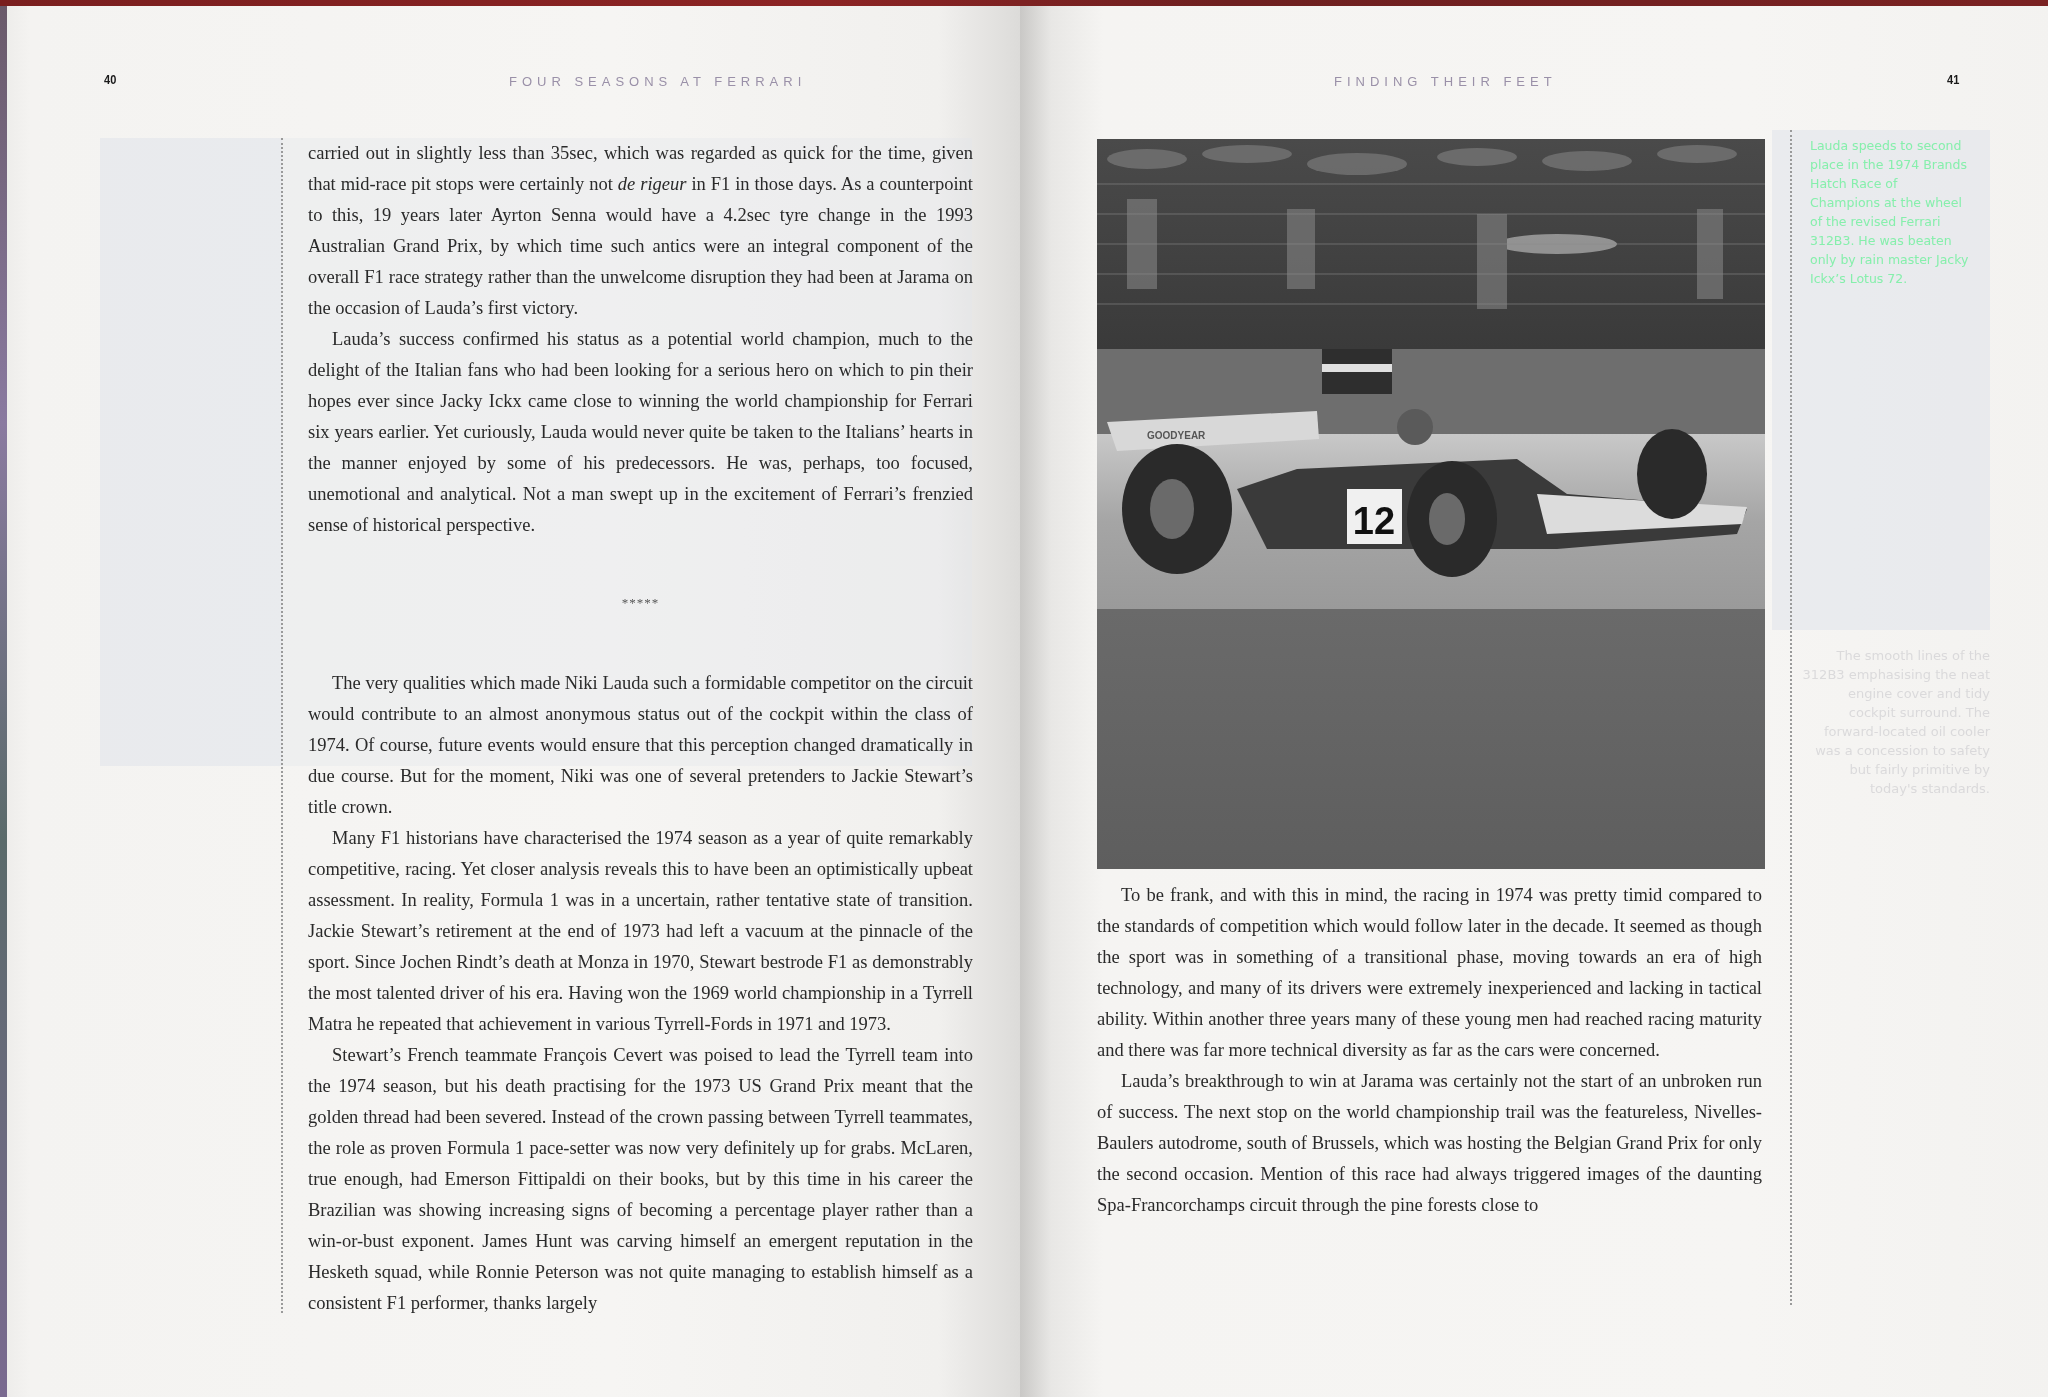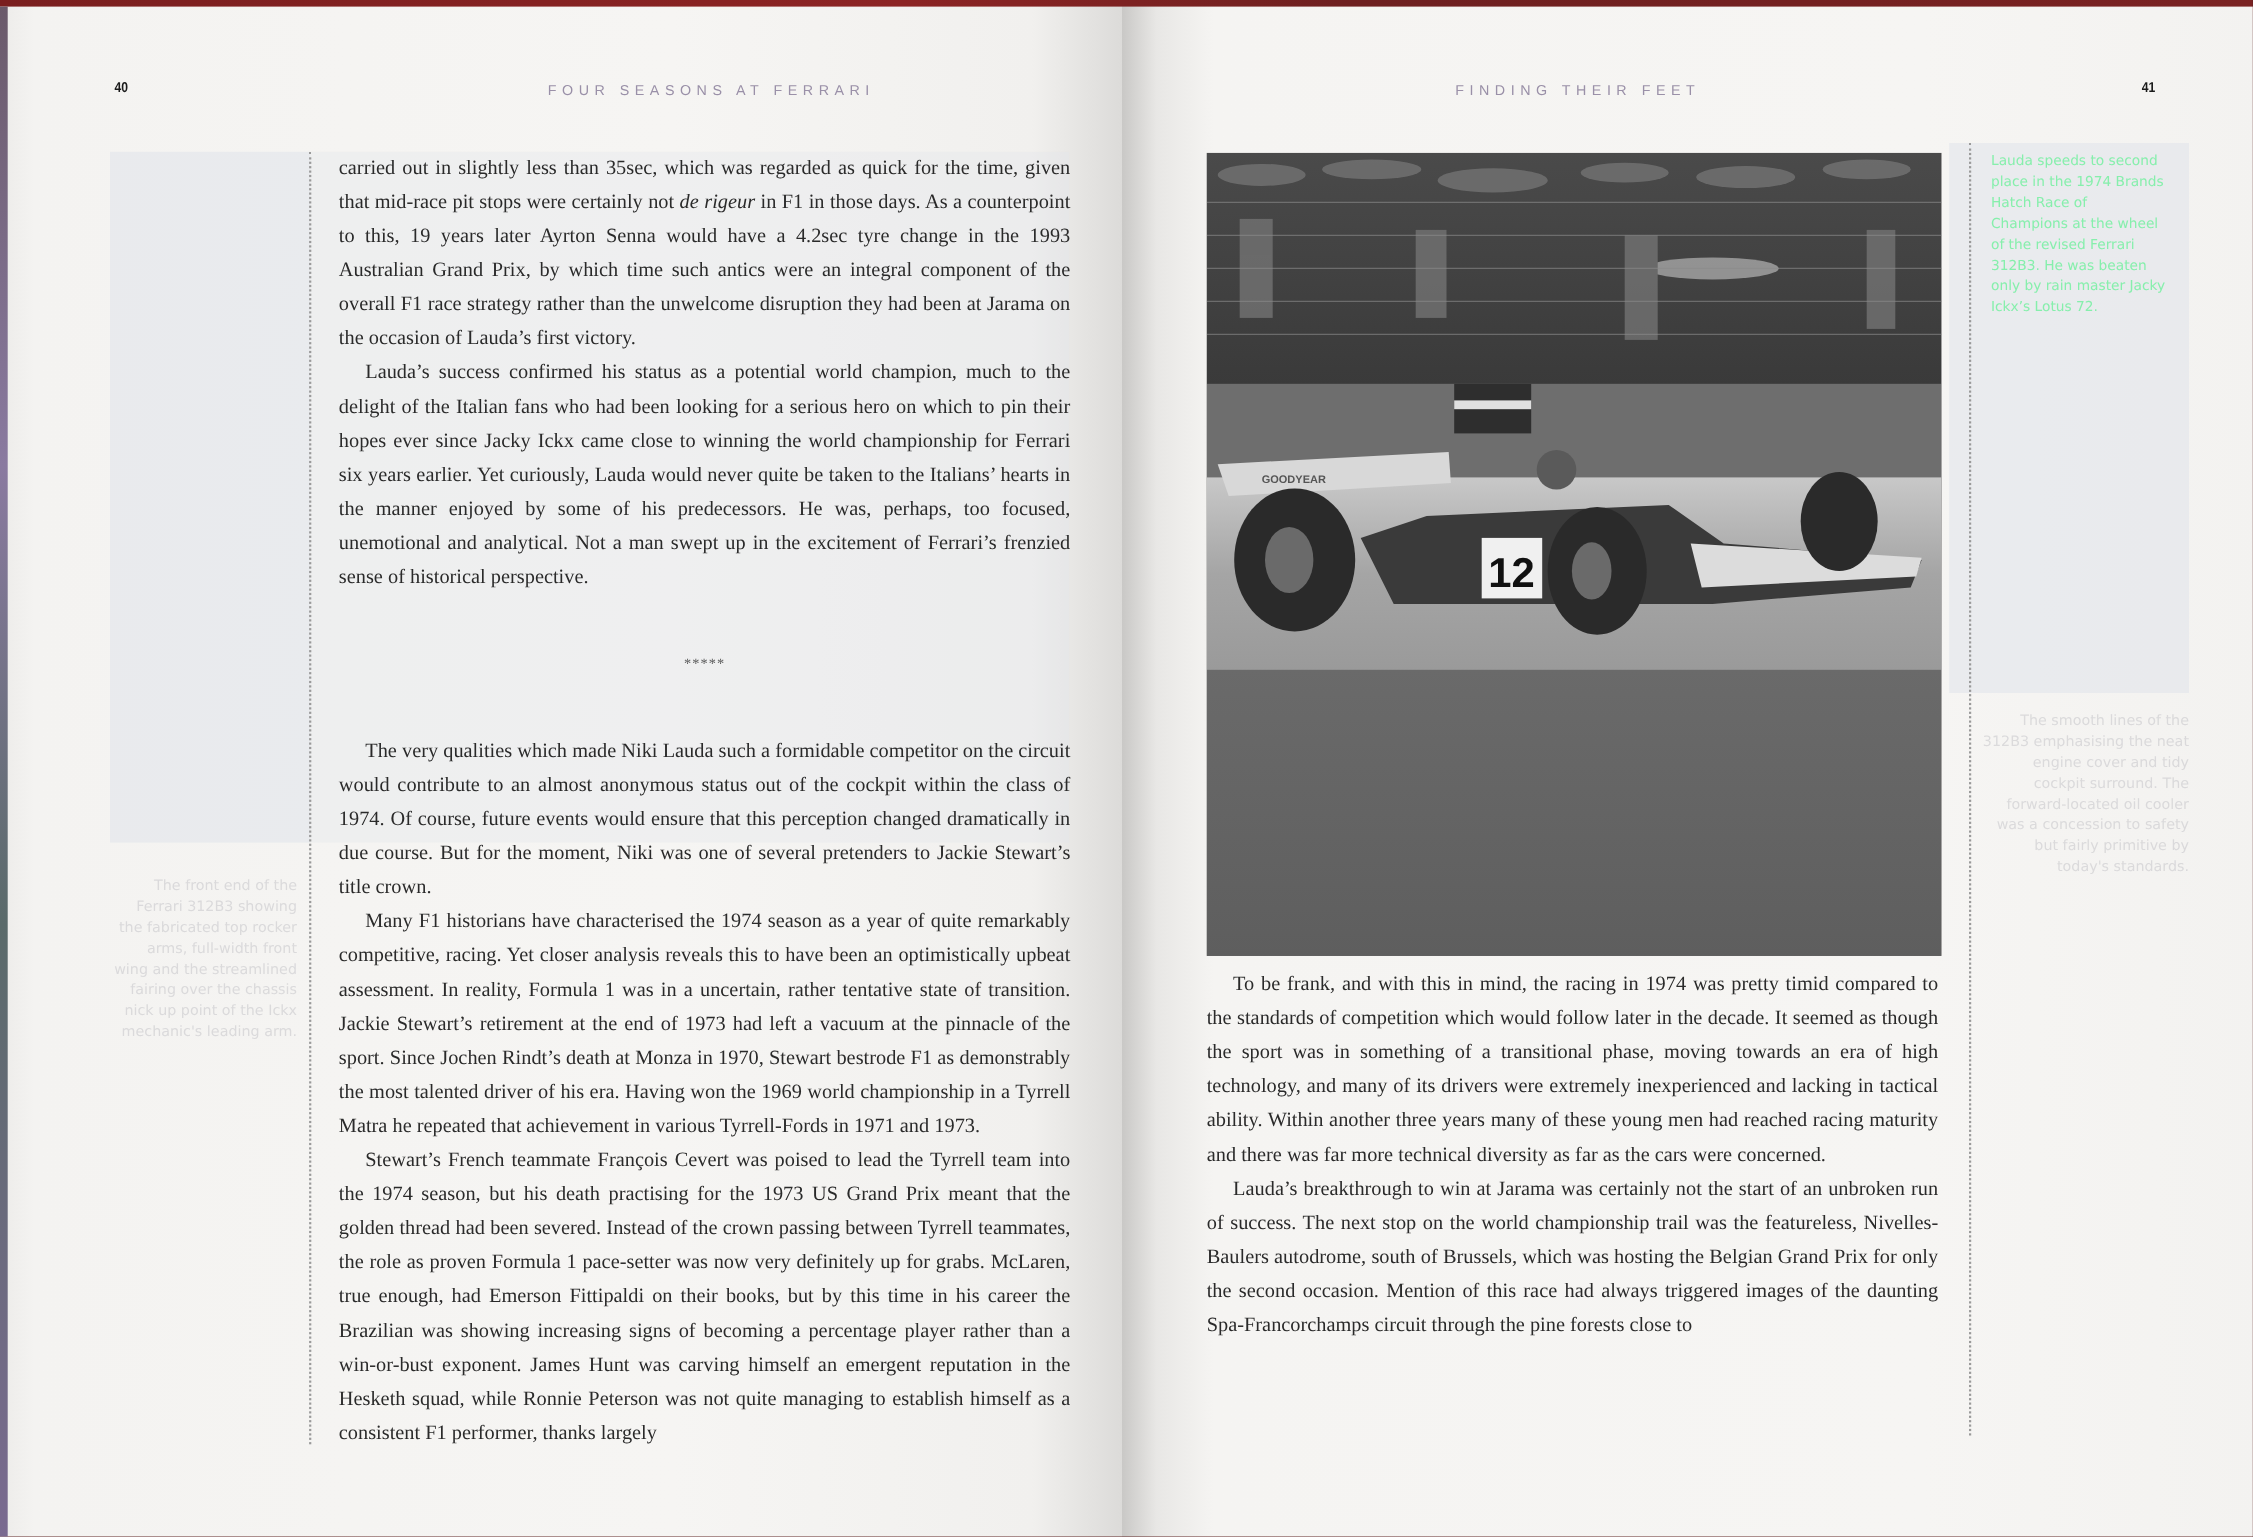--- a/index.html
+++ b/index.html
@@ -36,20 +36,21 @@
       position: absolute; top: 66px;
       font-family: "Liberation Sans", sans-serif;
       font-size: 13px; font-weight: bold; color: #1a1a1a;
       transform: scaleX(0.85);
     }
     .running-head {
       position: absolute; top: 68px;
       font-family: "Liberation Sans", sans-serif;
       font-size: 13px; letter-spacing: 5px;
       color: #9a90a8;
+      margin-left: 11px;
     }
     .shade-box {
       position: absolute; background: rgba(220, 225, 232, 0.45);
     }
     .dotted-rule {
       position: absolute; width: 0;
       border-left: 2px dotted #9a9a9a;
     }
     .body-text {
       position: absolute;
@@ -93,23 +94,20 @@
     <div class="left-binding"></div>
 
     <div class="folio" style="left:103px;">40</div>
     <div class="running-head" style="left:498px;">
       <span>FOUR SEASONS AT FERRARI</span>
     </div>
 
     <div class="shade-box" style="left:100px; top:132px; width:182px; height:628px;"></div>
     <div class="shade-box" style="left:282px; top:132px; width:690px; height:628px; background: rgba(225,228,234,0.35);"></div>
 
-    <div class="ghost-text" style="left:100px; top:790px; width:170px;">
-      The front end of the Ferrari 312B3 showing the fabricated top rocker arms, full-width front wing and the streamlined fairing over the chassis nick up point of the Ickx mechanic's leading arm.
-    </div>
 
     <div class="dotted-rule" style="left:281px; top:132px; height:1175px;"></div>
 
     <div class="body-text" style="left:308px; top:132px; width:665px;">
       <p class="noindent">
         <span>carried out in slightly less than 35sec, which was regarded as quick for the time, given that mid-race pit stops were certainly not </span><em>de rigeur</em><span> in F1 in those days. As a counterpoint to this, 19 years later Ayrton Senna would have a 4.2sec tyre change in the 1993 Australian Grand Prix, by which time such antics were an integral component of the overall F1 race strategy rather than the unwelcome disruption they had been at Jarama on the occasion of Lauda’s first victory.</span>
       </p>
       <p>
         <span>Lauda’s success confirmed his status as a potential world champion, much to the delight of the Italian fans who had been looking for a serious hero on which to pin their hopes ever since Jacky Ickx came close to winning the world championship for Ferrari six years earlier. Yet curiously, Lauda would never quite be taken to the Italians’ hearts in the manner enjoyed by some of his predecessors. He was, perhaps, too focused, unemotional and analytical. Not a man swept up in the excitement of Ferrari’s frenzied sense of historical perspective.</span>
       </p>

